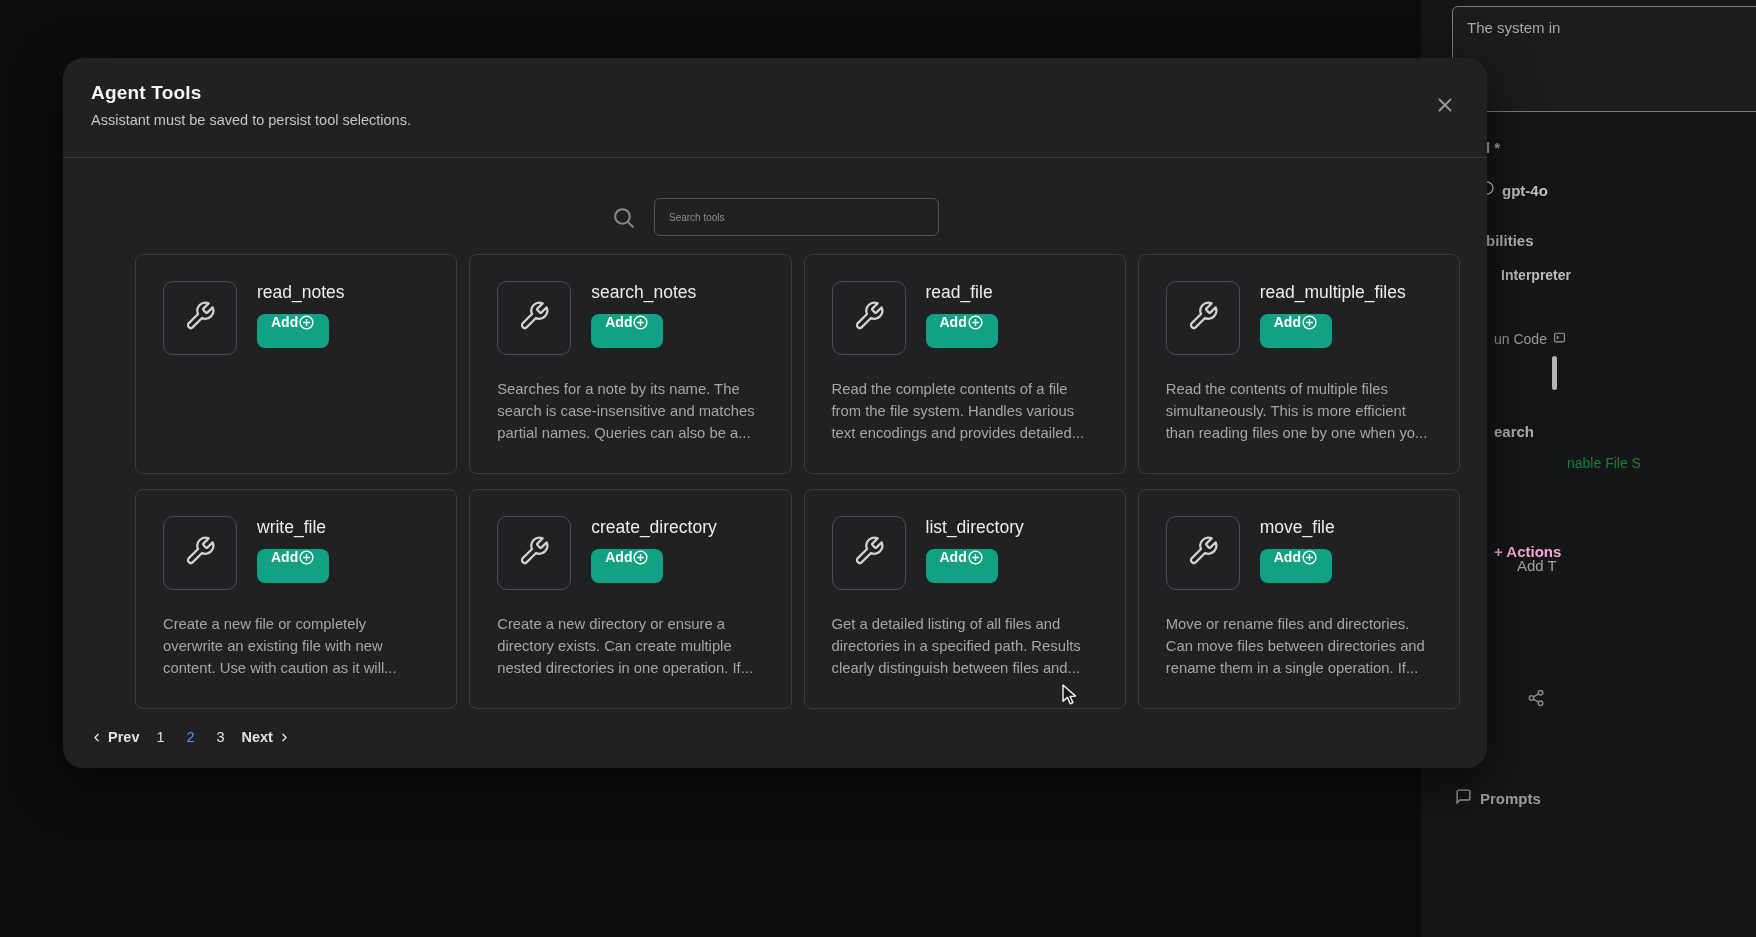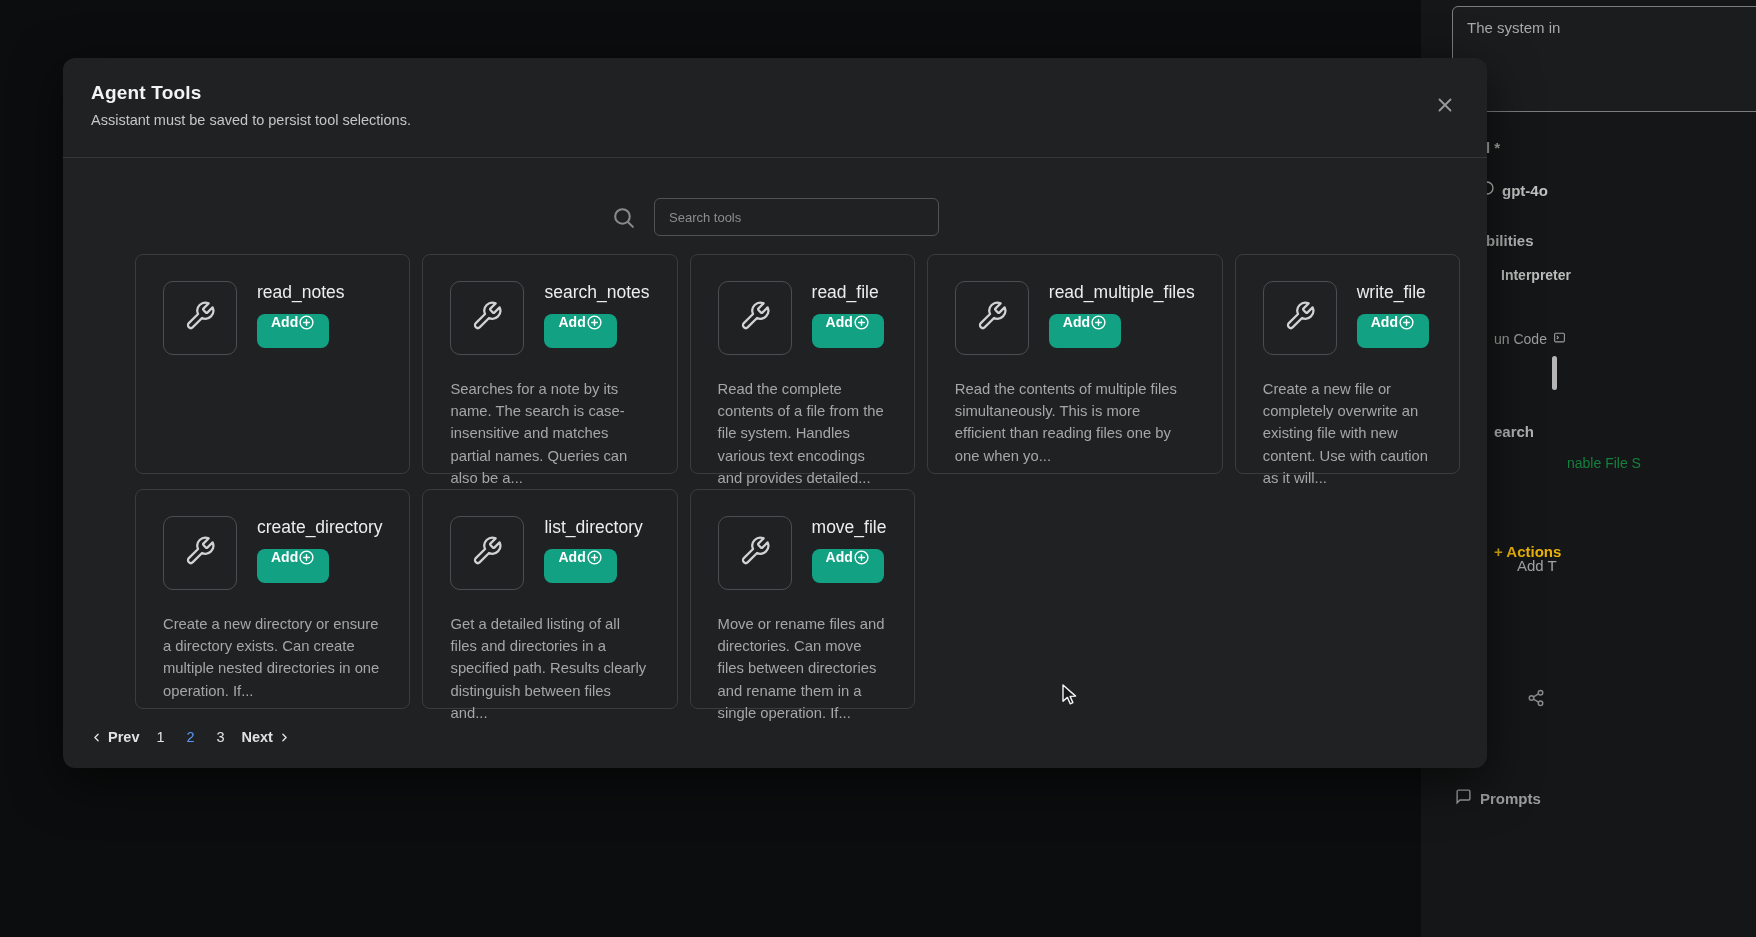--- a/index.html
+++ b/index.html
@@ -17,47 +17,47 @@
   .sys-box .frag-text { color:#a9a9a9; font-size:15px; position:static; }
   .f-model-label { left:1486px; top:139px; font-size:15px; font-weight:bold; color:#a7a7a7; }
   .f-model-row { left:1479px; top:180px; display:flex; align-items:center; gap:7px; color:#c2c2c2; }
   .f-model-row .model-name { font-size:15px; font-weight:bold; }
   .f-capabilities { left:1486px; top:232px; font-size:15px; font-weight:bold; color:#b3b3b3; }
   .f-interpreter { left:1501px; top:267px; font-size:14px; font-weight:bold; color:#bdbdbd; }
   .f-runcode { left:1494px; top:296px; font-size:14px; color:#9d9d9d; display:flex; align-items:center; gap:6px;margin-top:35px; }
   .f-note { left:1412px; top:324px; font-size:13px; color:#8a8a8a; }
   .f-search { left:1494px; top:423px; font-size:15px; font-weight:bold; color:#b3b3b3; }
   .f-enablefs { left:1567px; top:455px; font-size:14px; color:#15803d; }
-  .f-actions { left:1494px; top:543px; font-size:15px; color:#eab308; font-weight:bold; }
+  .f-actions { left:1494px; top:543px; font-size:15px; color:#f9a8d4; font-weight:bold; }
   .f-addtool { left:1517px; top:557px; font-size:15px; font-weight:normal; color:#a3a3a3; }
   .f-share { left:1527px; top:689px; color:#8a8a8a; }
   .f-prompts { left:1455px; top:788px; display:flex; align-items:center; gap:8px; color:#9d9d9d; font-size:15px; font-weight:bold; }
   .scroll-thumb { position:absolute; left:1552px; top:356px; width:5px; height:34px; background:#b5b5b5; border-radius:3px; z-index:2; }
 
   
   .modal {
     position:absolute; left:63px; top:58px; width:1424px; height:710px;
-    background:#1f2123; border-radius:12px;
+    background:#1f2123; border-radius:20px;
     box-shadow:0 14px 50px rgba(0,0,0,.6);
     z-index:10;
   }
   .modal-header { position:relative; height:100px; border-bottom:1px solid #343637; padding:24px 28px 0; }
   .modal-title { font-size:19px; font-weight:bold; color:#f3f3f3; letter-spacing:.2px; }
   .modal-subtitle { margin-top:8px; font-size:14.5px; color:#c6c6c6; }
   .close-btn { position:absolute; right:30px; top:36px; width:24px; height:24px; background:none; border:none; color:#9a9a9a; cursor:pointer; padding:0; }
 
   .search-row { display:flex; justify-content:center; align-items:center; gap:18px; margin-top:40px; }
   .search-icon { color:#8a8a8a; display:flex; }
   .search-input {
     width:285px; height:38px; background:transparent; border:1px solid #505254; border-radius:6px;
-    color:#e6e6e6; font-size:13px; padding:0 14px; font-family:inherit; outline:none;
+    color:#e6e6e6; font-size:10px; padding:0 14px; font-family:inherit; outline:none;
   }
   .search-input::placeholder { color:#8d8d8d; }
 
-  .tools-grid { display:grid; grid-template-columns:repeat(5,1fr); column-gap:12px; row-gap:15px; margin:18px 27px 0;padding-left:45px; }
+  .tools-grid { display:grid; grid-template-columns:repeat(4,1fr); column-gap:12px; row-gap:15px; margin:18px 27px 0;padding-left:45px; }
   .card { height:220px; border:1px solid #3a3c3e; border-radius:8px; padding:26px 27px; background:#1f2123; }
   .card-top { display:flex; }
   .icon-box {
     width:74px; height:74px; border:1px solid #4b4d50; border-radius:10px;
     display:flex; align-items:center; justify-content:center; color:#d2d2d2; flex:none;
   }
   .card-head { margin-left:20px; padding-top:1px; }
   .tool-name { font-size:17.5px; color:#ededed; font-weight:500; }
   .add-btn {
     margin-top:11px; display:inline-flex; align-items:flex-start; 

